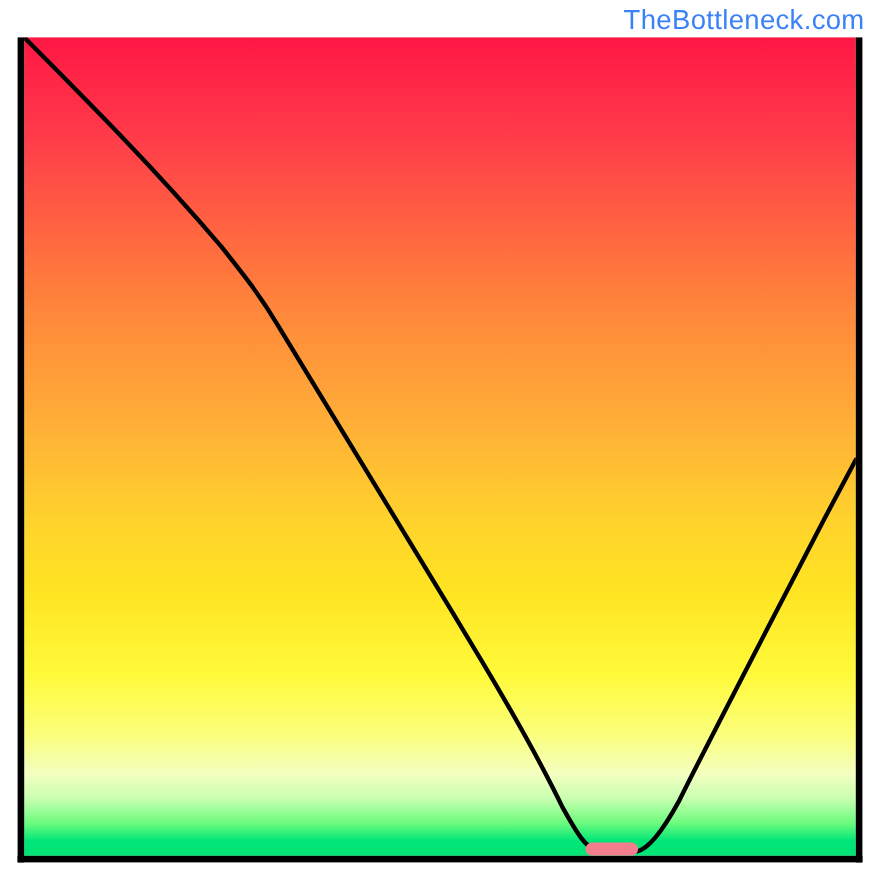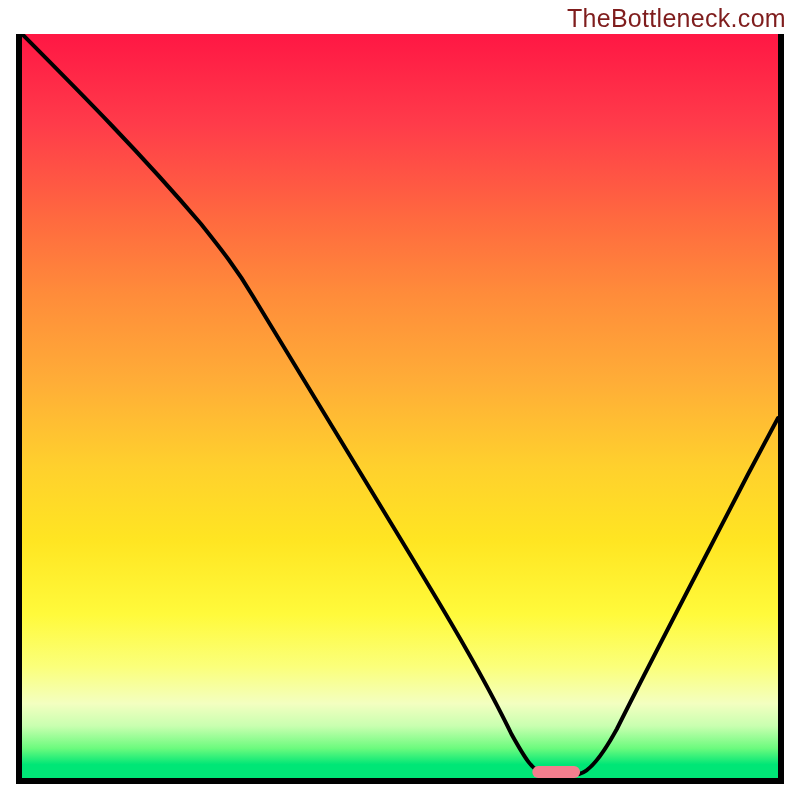--- a/index.html
+++ b/index.html
@@ -49,21 +49,21 @@
     left: 0;
     top: 0;
     width: 100%;
     height: 100%;
   }
   .watermark {
     position: absolute;
     right: 14px;
     top: 4px;
     font-size: 25px;
-    color: #7f1d1d;
+    color: #3b82f6;
     letter-spacing: 0.3px;
   }
 </style>
 </head>
 <body>
 
 <div class="frame">
 
   <div class="watermark">TheBottleneck.com</div>
 

